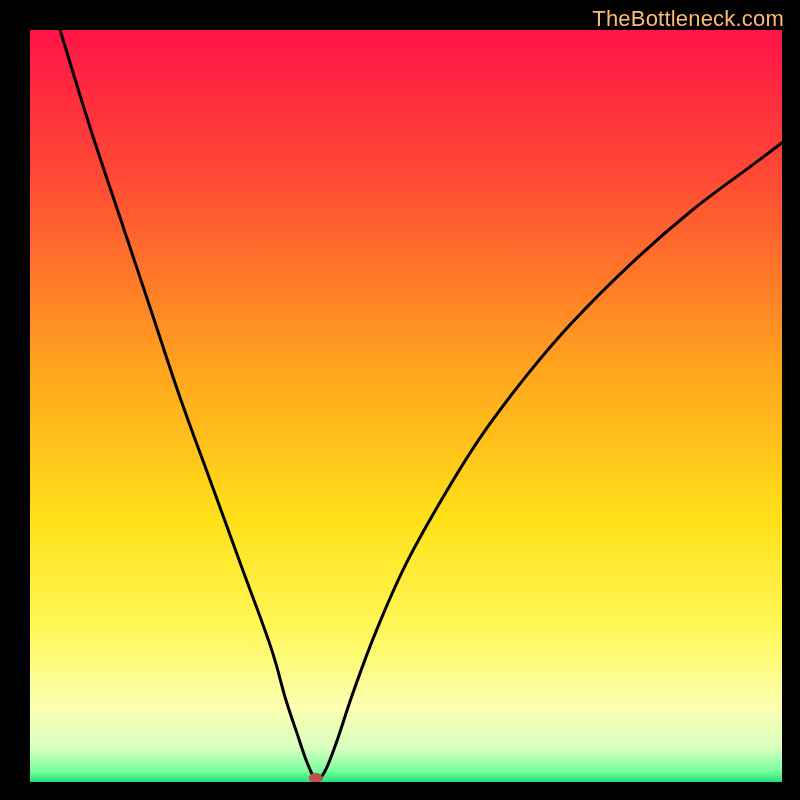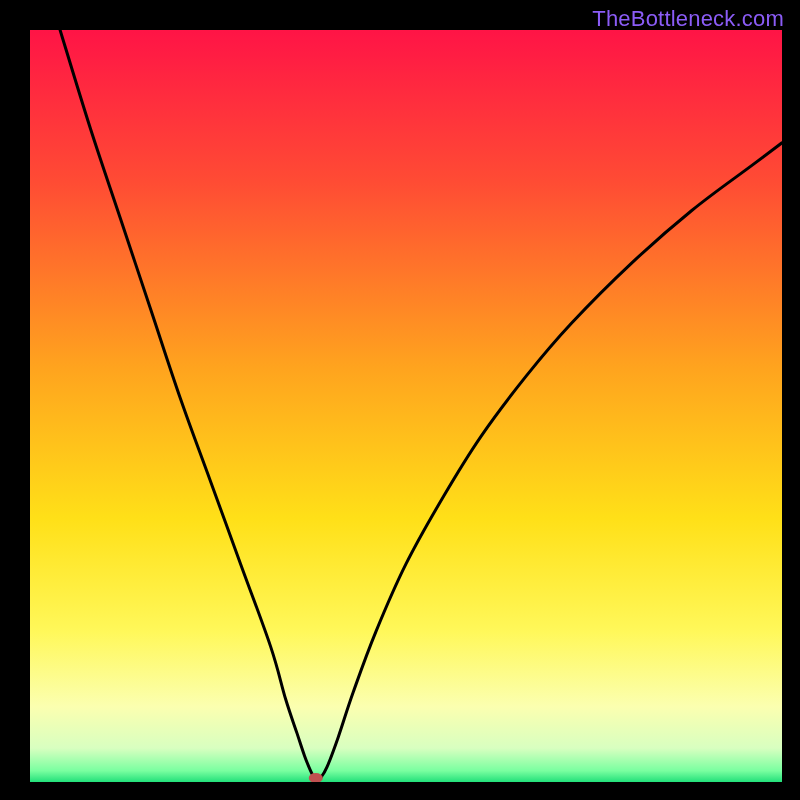--- a/index.html
+++ b/index.html
@@ -24,21 +24,21 @@
   }
   .curve-layer {
     position: absolute;
     left: 0; top: 0; width: 100%; height: 100%;
     pointer-events: none;
   }
   .watermark {
     position: absolute;
     top: 6px;
     right: 16px;
-    color: #8b5cf6;
+    color: #fdba74;
     font-size: 22px;
     font-weight: 500;
     letter-spacing: 0.2px;
   }
 </style>
 </head>
 <body>
 
 <div class="watermark">TheBottleneck.com</div>
 

